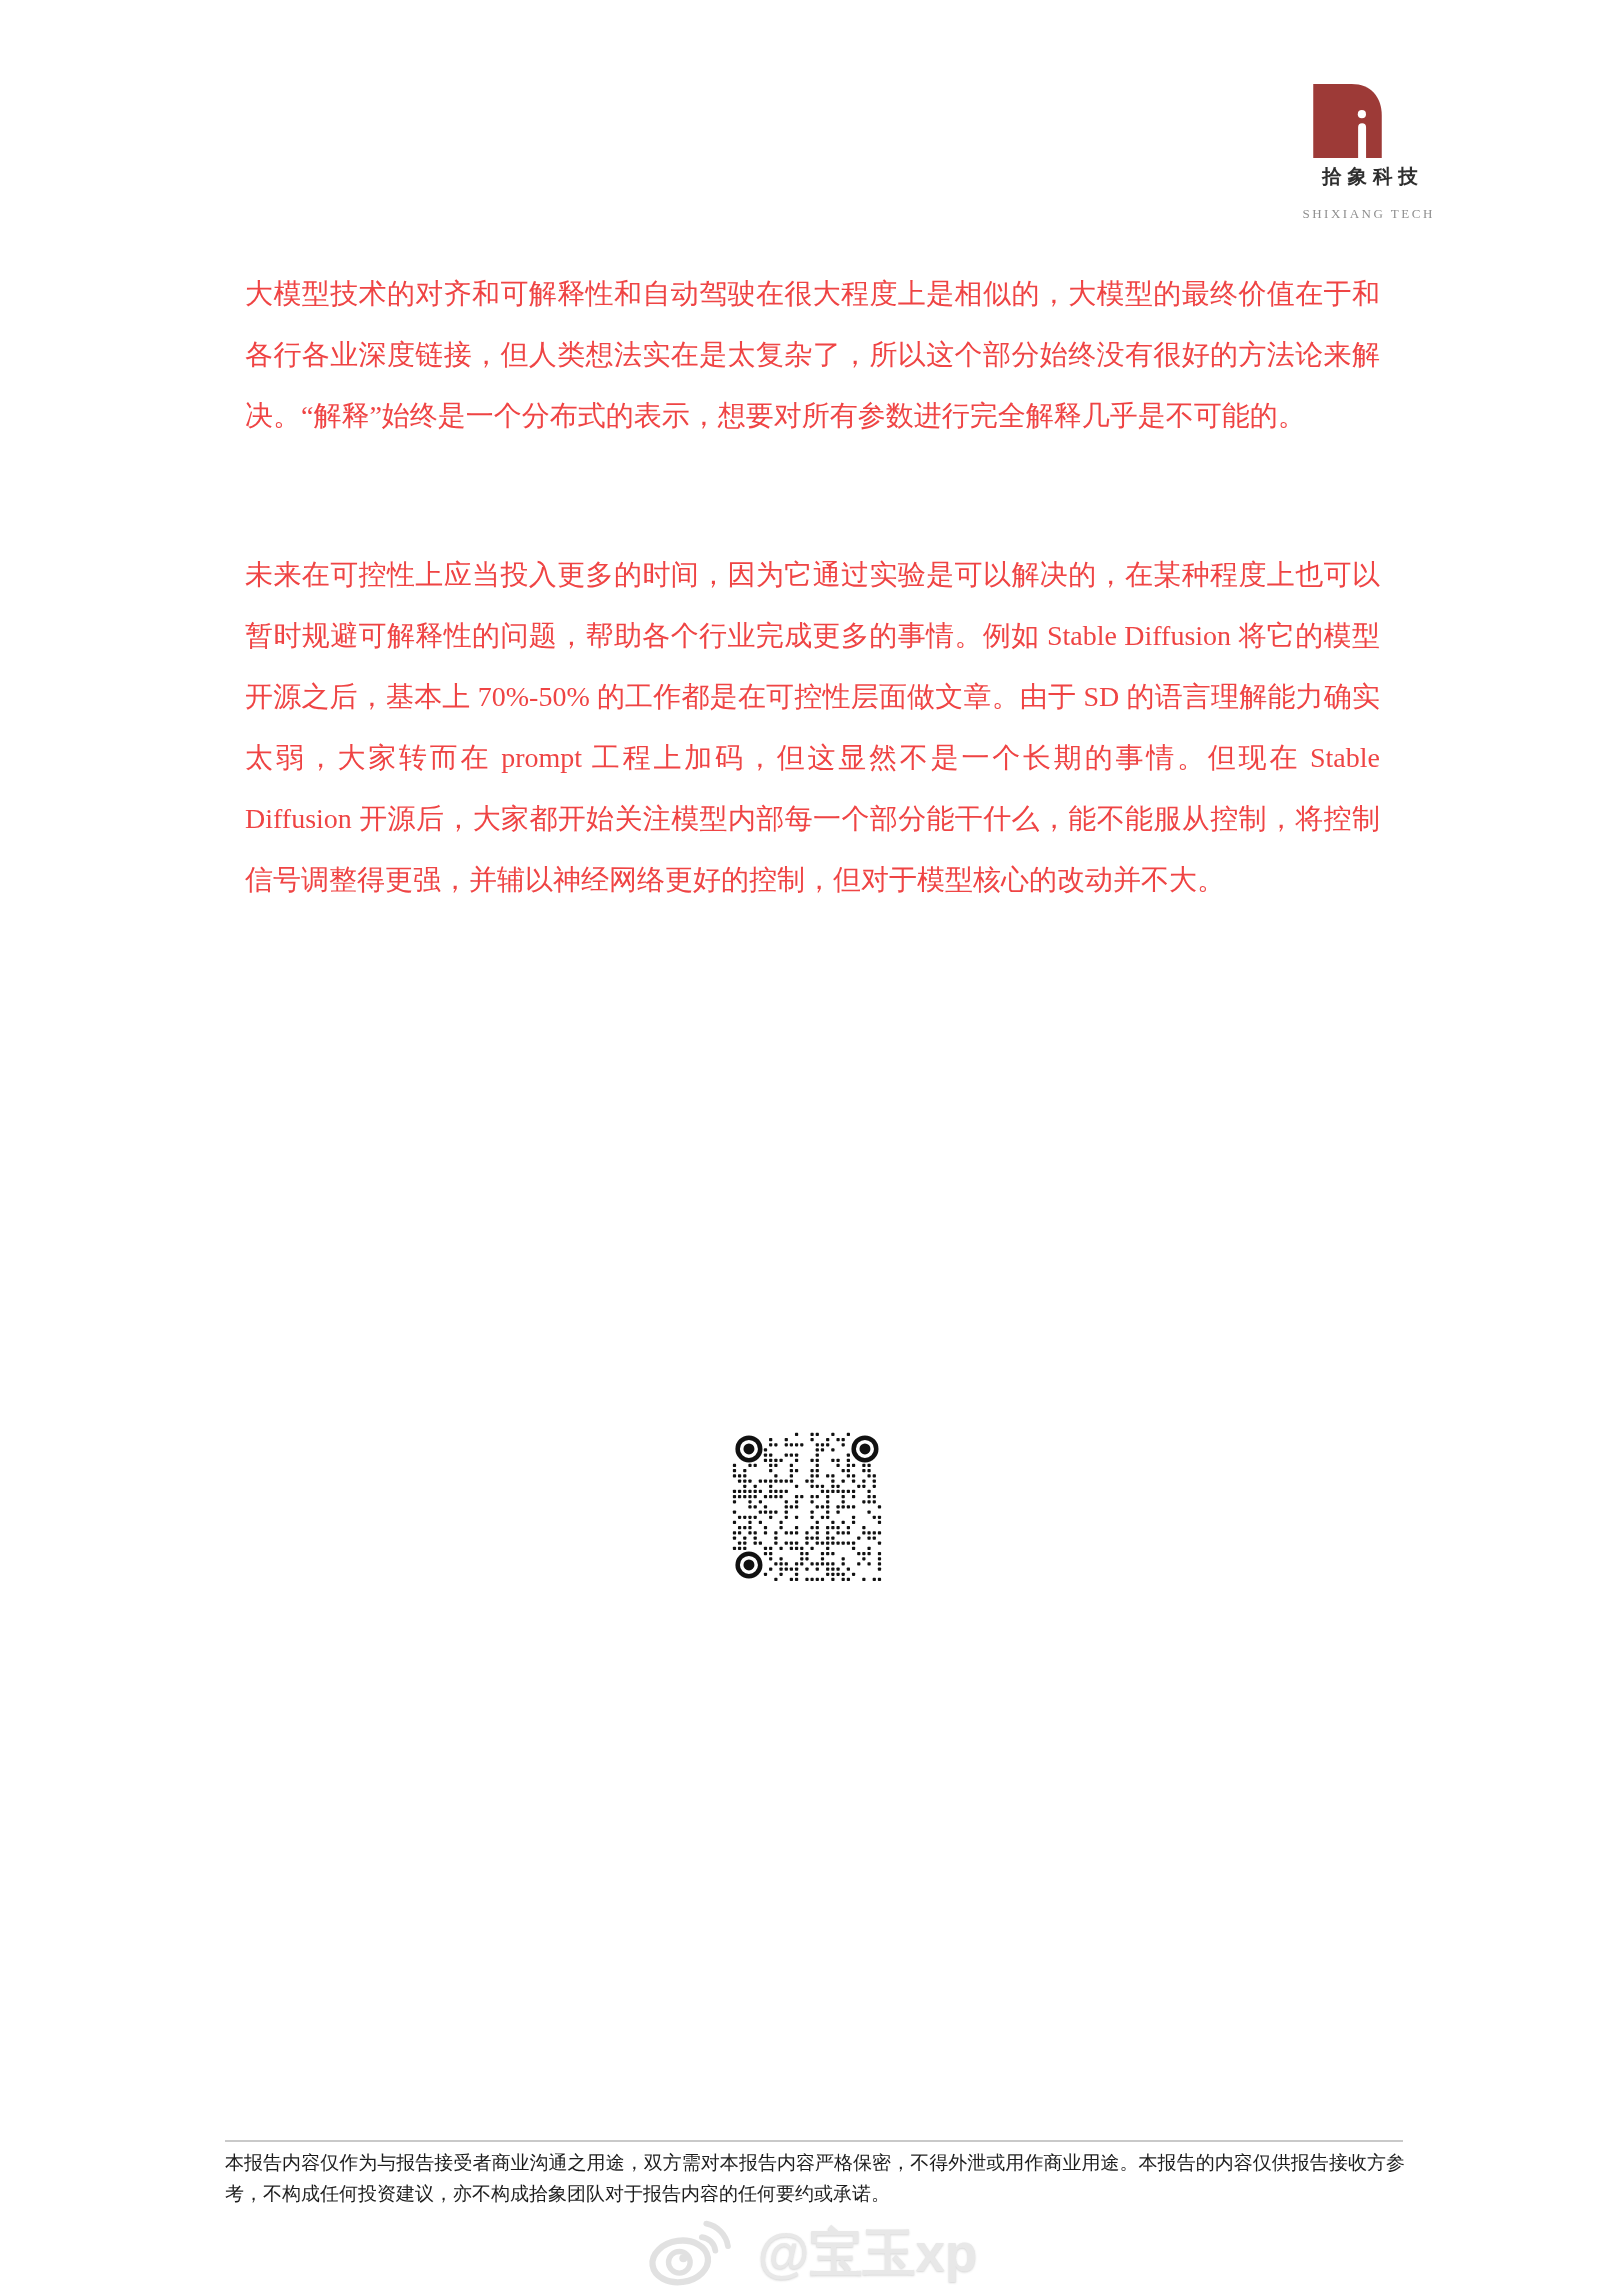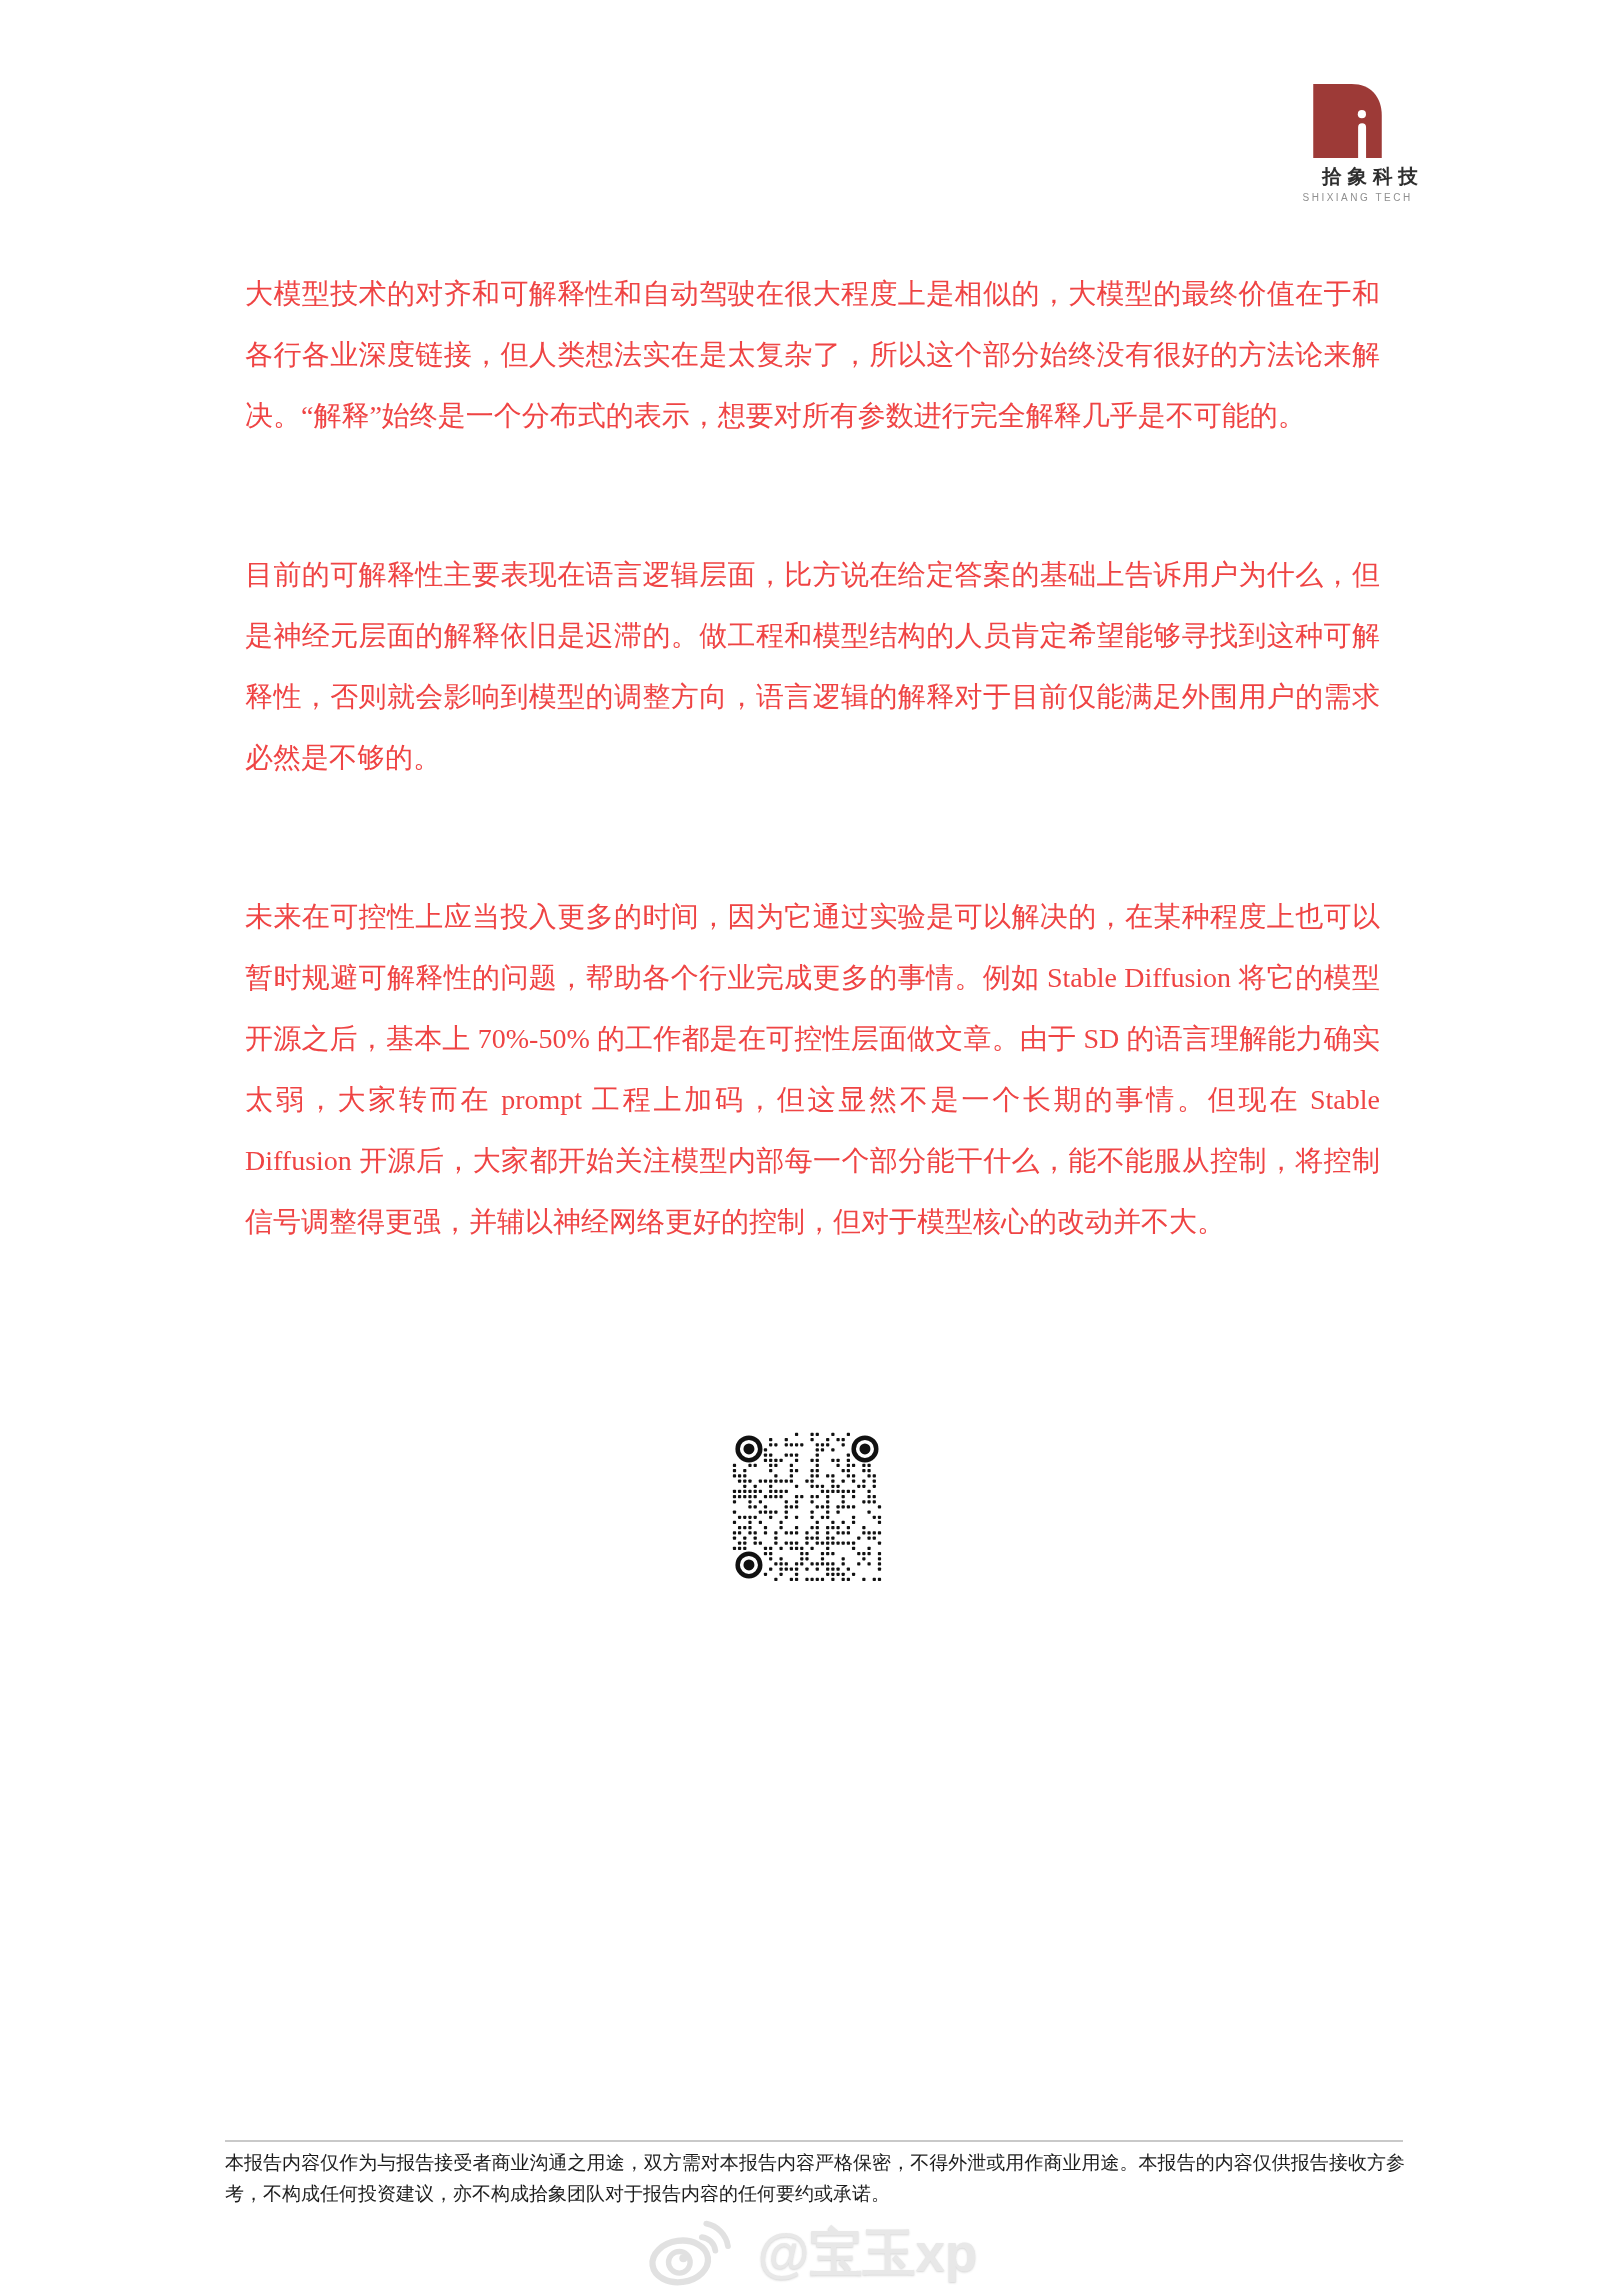--- a/index.html
+++ b/index.html
@@ -18,24 +18,24 @@
   }
   .logo-mark svg { display:block; margin:0 auto; }
   .logo-zh {
     margin-top:4.9px;
     font-size:19.6px; font-weight:700; color:#2e2e2e;
     letter-spacing:5.9px; text-indent:5.9px; white-space:nowrap;
     font-family:"Liberation Serif","DejaVu Serif",serif;
     margin-left:16px;
   }
   .logo-en {
-    margin-top:2px;
-    font-size:10px; color:#8f8f8f;
+    margin-top:16px;
+    font-size:13px; color:#8f8f8f;
     letter-spacing:2.5px; text-indent:2.5px; white-space:nowrap;
-    font-family:Liberation Sans, sans-serif;
+    font-family:Liberation Serif, serif;
   }
 
   
   .content {
     position:absolute; left:245px; top:263px; width:1135px;
   }
   .content p {
     margin:0 0 98px 0;
     font-size:28px; line-height:61px;
     color:#ef4444;
@@ -87,21 +87,20 @@
         <circle cx="71" cy="44" r="6" fill="#ffffff"></circle>
         <path d="M65.5,108 V63 a5.8,5.8 0 0 1 11.6,0 V108 Z" fill="#ffffff"></path>
       </svg>
     </div>
     <div class="logo-zh">拾象科技</div>
     <div class="logo-en">SHIXIANG TECH</div>
   </div>
 
   <div class="content">
     <p>大模型技术的对齐和可解释性和自动驾驶在很大程度上是相似的，大模型的最终价值在于和各行各业深度链接，但人类想法实在是太复杂了，所以这个部分始终没有很好的方法论来解决。“解释”始终是一个分布式的表示，想要对所有参数进行完全解释几乎是不可能的。</p>
-    <p>目前的可解释性主要表现在语言逻辑层面，比方说在给定答案的基础上告诉用户为什么，但是神经元层面的解释依旧是迟滞的。做工程和模型结构的人员肯定希望能够寻找到这种可解释性，否则就会影响到模型的调整方向，语言逻辑的解释对于目前仅能满足外围用户的需求必然是不够的。</p>
     <p>未来在可控性上应当投入更多的时间，因为它通过实验是可以解决的，在某种程度上也可以暂时规避可解释性的问题，帮助各个行业完成更多的事情。例如 Stable Diffusion 将它的模型开源之后，基本上 70%-50% 的工作都是在可控性层面做文章。由于 SD 的语言理解能力确实太弱，大家转而在 prompt 工程上加码，但这显然不是一个长期的事情。但现在 Stable Diffusion 开源后，大家都开始关注模型内部每一个部分能干什么，能不能服从控制，将控制信号调整得更强，并辅以神经网络更好的控制，但对于模型核心的改动并不大。</p>
   </div>
 
   <div class="qr-box">
     <svg id="qr-svg" width="155" height="155" viewBox="0 0 158 158" aria-hidden="true">
         <rect x="65.2" y="1.9" width="3.3" height="3.3" rx="0.8" fill="#111111"></rect>
         <rect x="81.0" y="1.9" width="3.3" height="3.3" rx="0.8" fill="#111111"></rect>
         <rect x="86.3" y="1.9" width="3.3" height="3.3" rx="0.8" fill="#111111"></rect>
         <rect x="102.2" y="1.9" width="3.3" height="3.3" rx="0.8" fill="#111111"></rect>
         <rect x="118.0" y="1.9" width="3.3" height="3.3" rx="0.8" fill="#111111"></rect>

